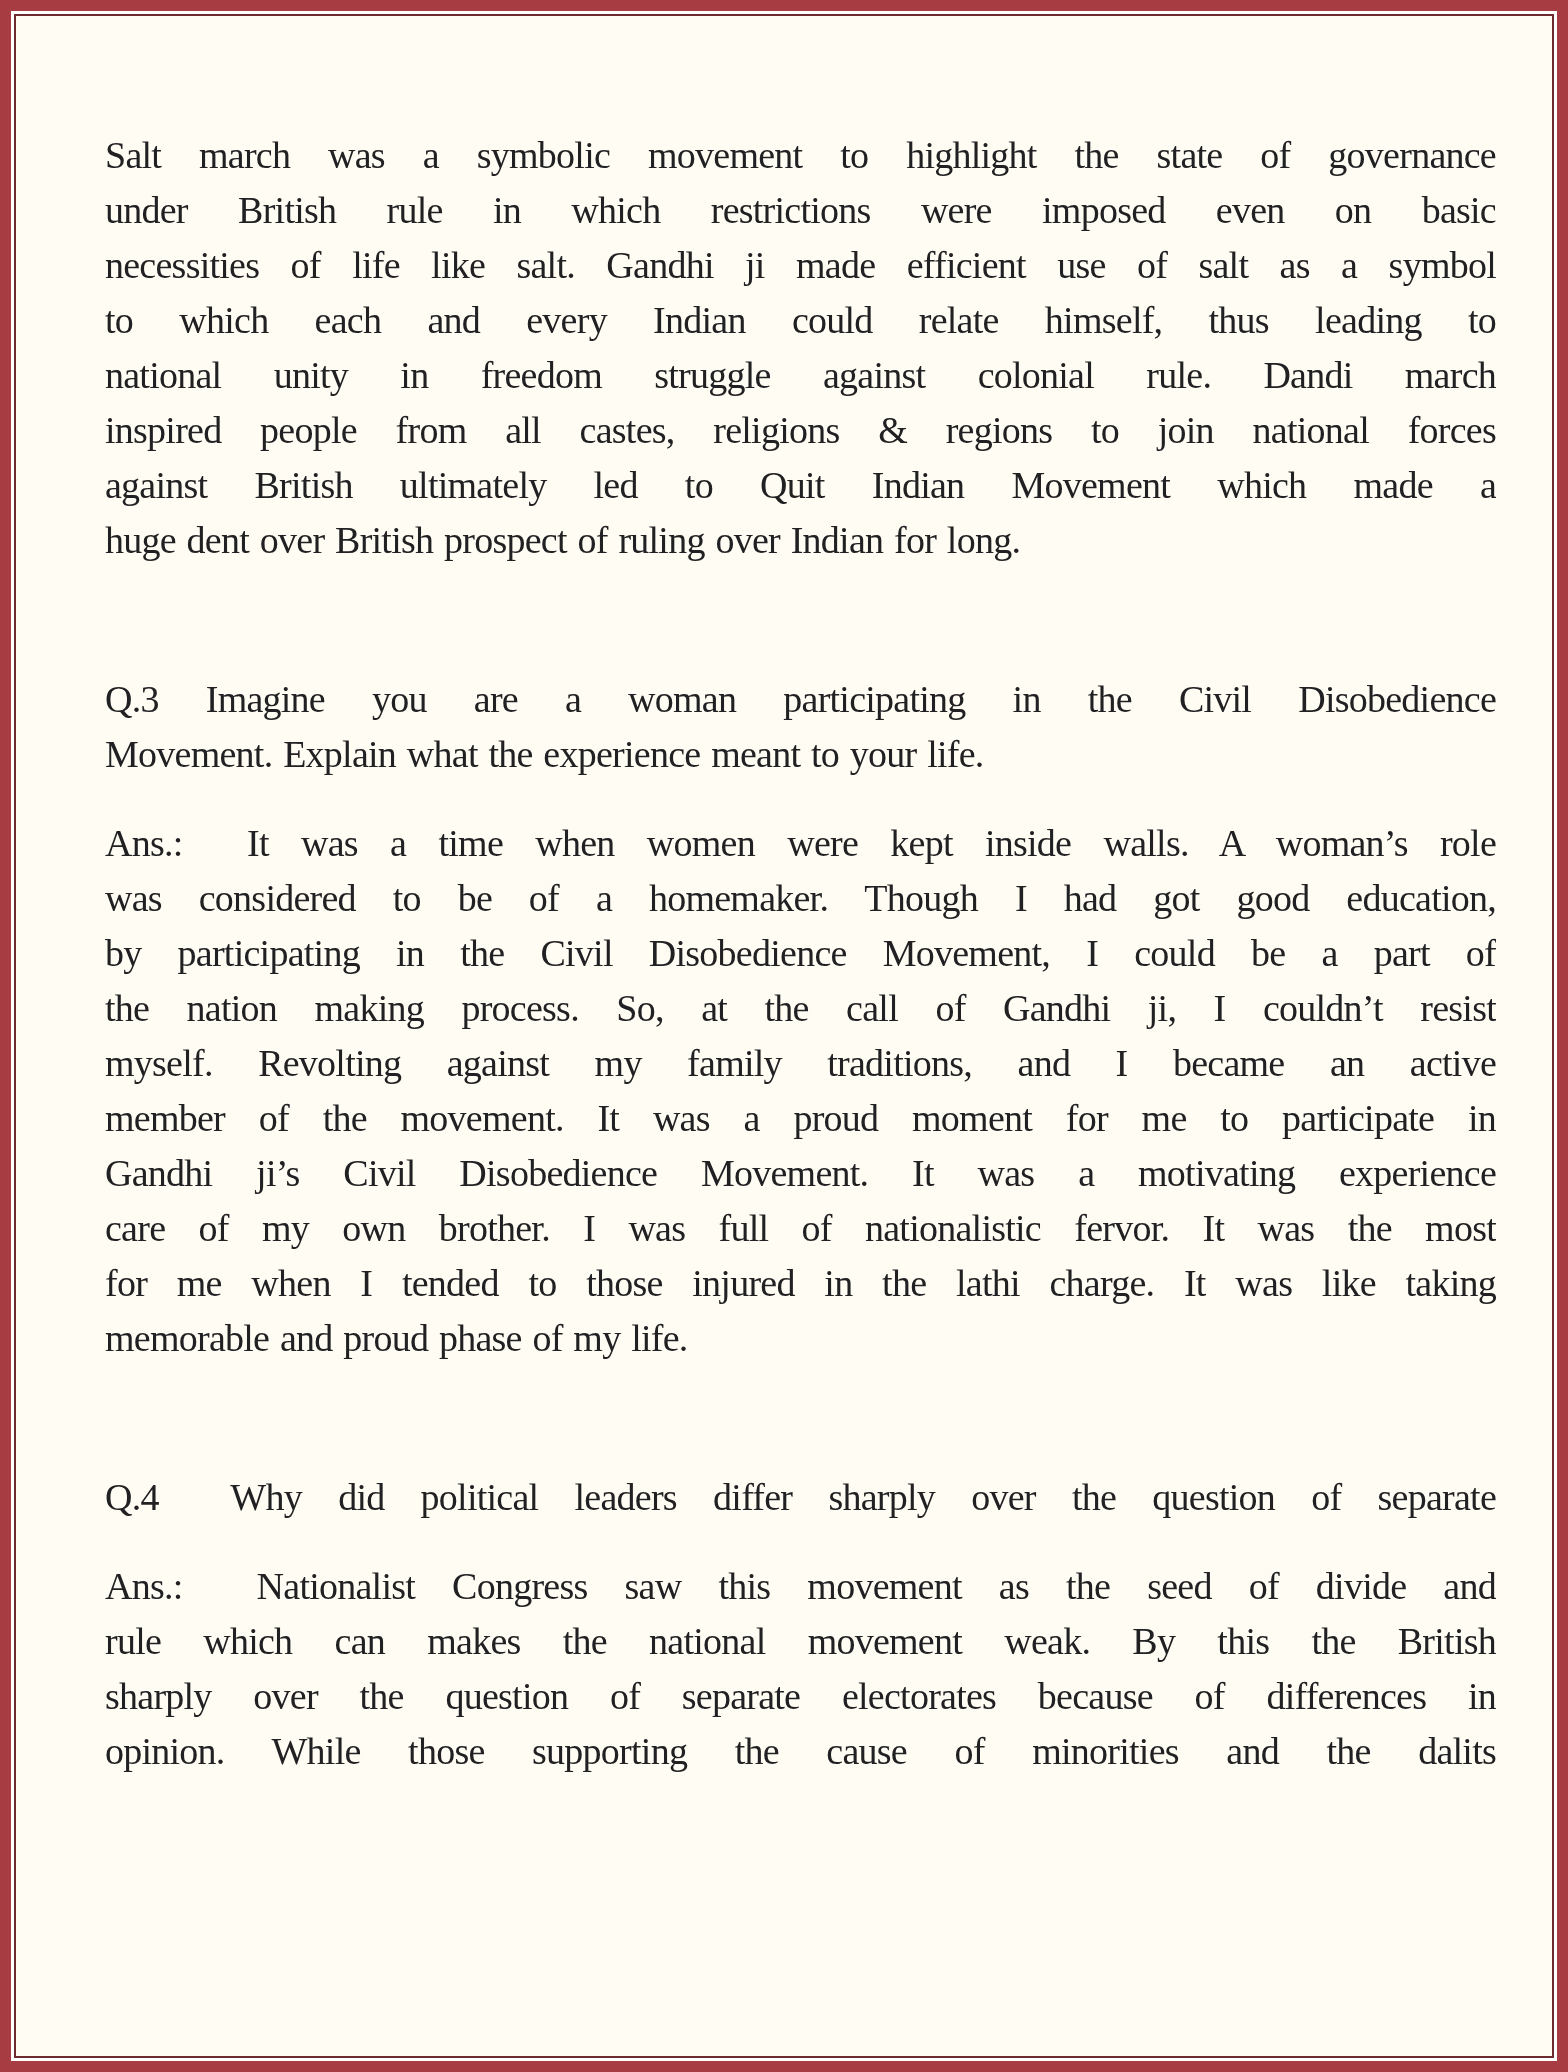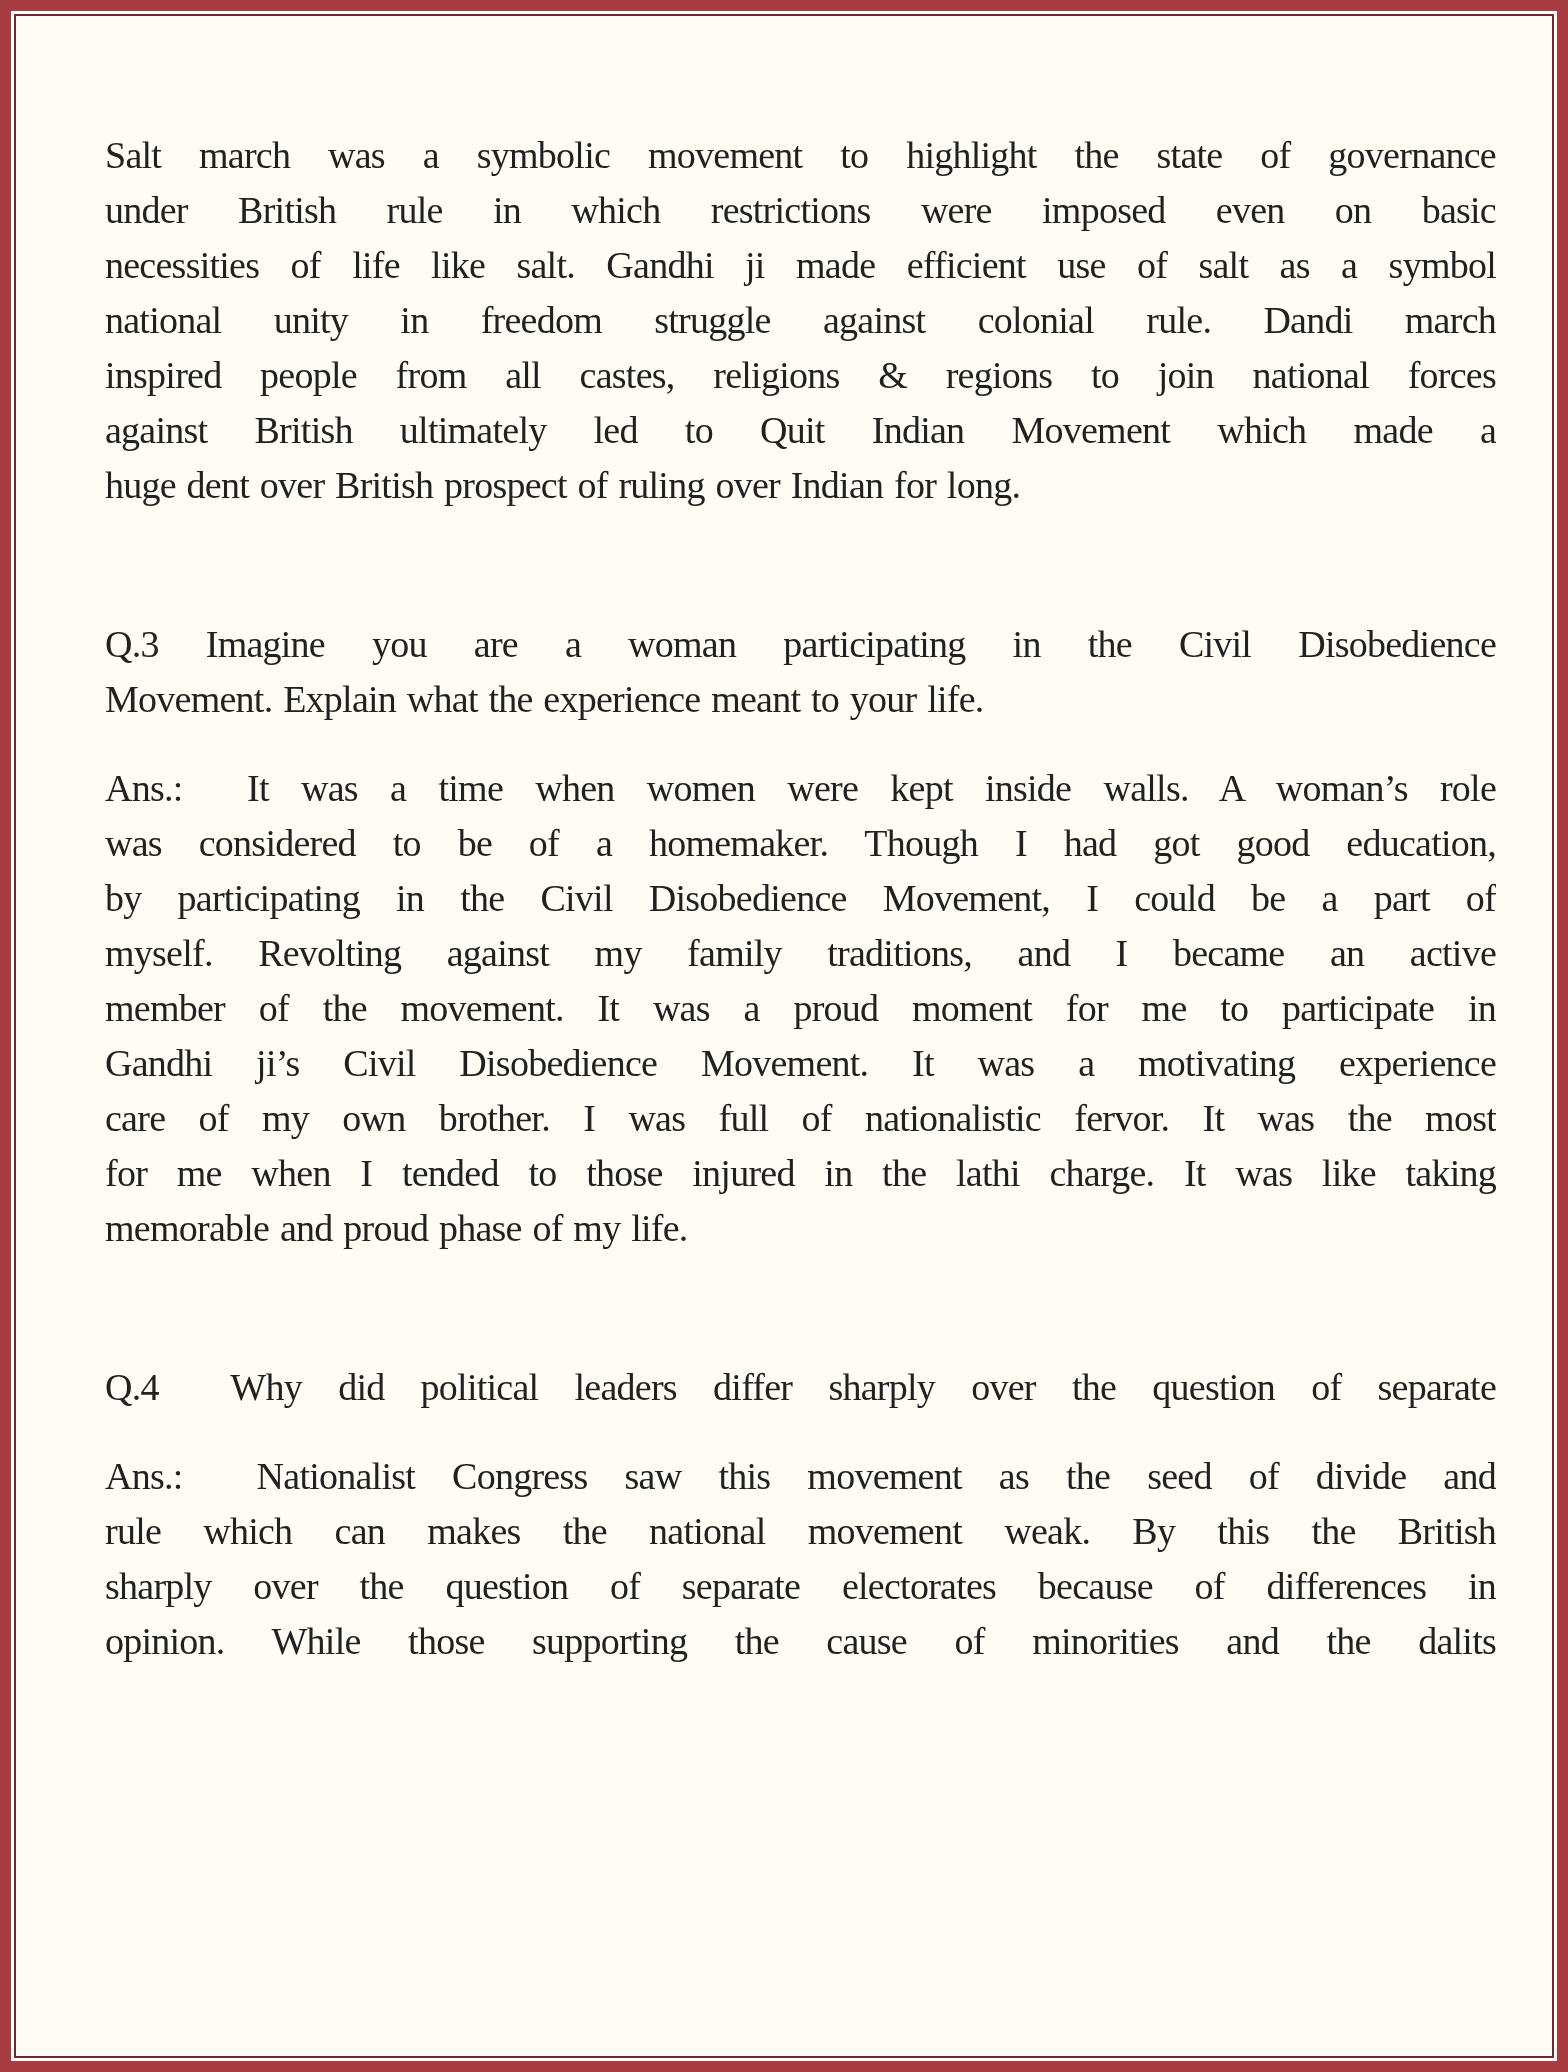--- a/index.html
+++ b/index.html
@@ -52,33 +52,35 @@
 </head>
 <body>
 
 <div class="sheet">
   <div class="page-inner">
     <div class="page-content" id="doc-root">
         <div class="block paragraph">
           <div class="line">Salt march was a symbolic movement to highlight the state of governance</div>
           <div class="line">under British rule in which restrictions were imposed even on basic</div>
           <div class="line">necessities of life like salt. Gandhi ji made efficient use of salt as a symbol</div>
+          <div class="line">to which each and every Indian could relate himself, thus leading to</div>
           <div class="line">national unity in freedom struggle against colonial rule. Dandi march</div>
           <div class="line">inspired people from all castes, religions &amp; regions to join national forces</div>
           <div class="line">against British ultimately led to Quit Indian Movement which made a</div>
           <div class="line last">huge dent over British prospect of ruling over Indian for long.</div>
         </div>
         <div class="block question">
           <div class="line">Q.3 Imagine you are a woman participating in the Civil Disobedience</div>
           <div class="line last">Movement. Explain what the experience meant to your life.</div>
         </div>
         <div class="block answer">
           <div class="line">Ans.:&nbsp; It was a time when women were kept inside walls. A woman’s role</div>
           <div class="line">was considered to be of a homemaker. Though I had got good education,</div>
           <div class="line">by participating in the Civil Disobedience Movement, I could be a part of</div>
+          <div class="line">the nation making process. So, at the call of Gandhi ji, I couldn’t resist</div>
           <div class="line">myself. Revolting against my family traditions, and I became an active</div>
           <div class="line">member of the movement. It was a proud moment for me to participate in</div>
           <div class="line">Gandhi ji’s Civil Disobedience Movement. It was a motivating experience</div>
           <div class="line">care of my own brother. I was full of nationalistic fervor. It was the most</div>
           <div class="line">for me when I tended to those injured in the lathi charge. It was like taking</div>
           <div class="line last">memorable and proud phase of my life.</div>
         </div>
         <div class="block question">
           <div class="line">Q.4&nbsp; Why did political leaders differ sharply over the question of separate</div>
         </div>

